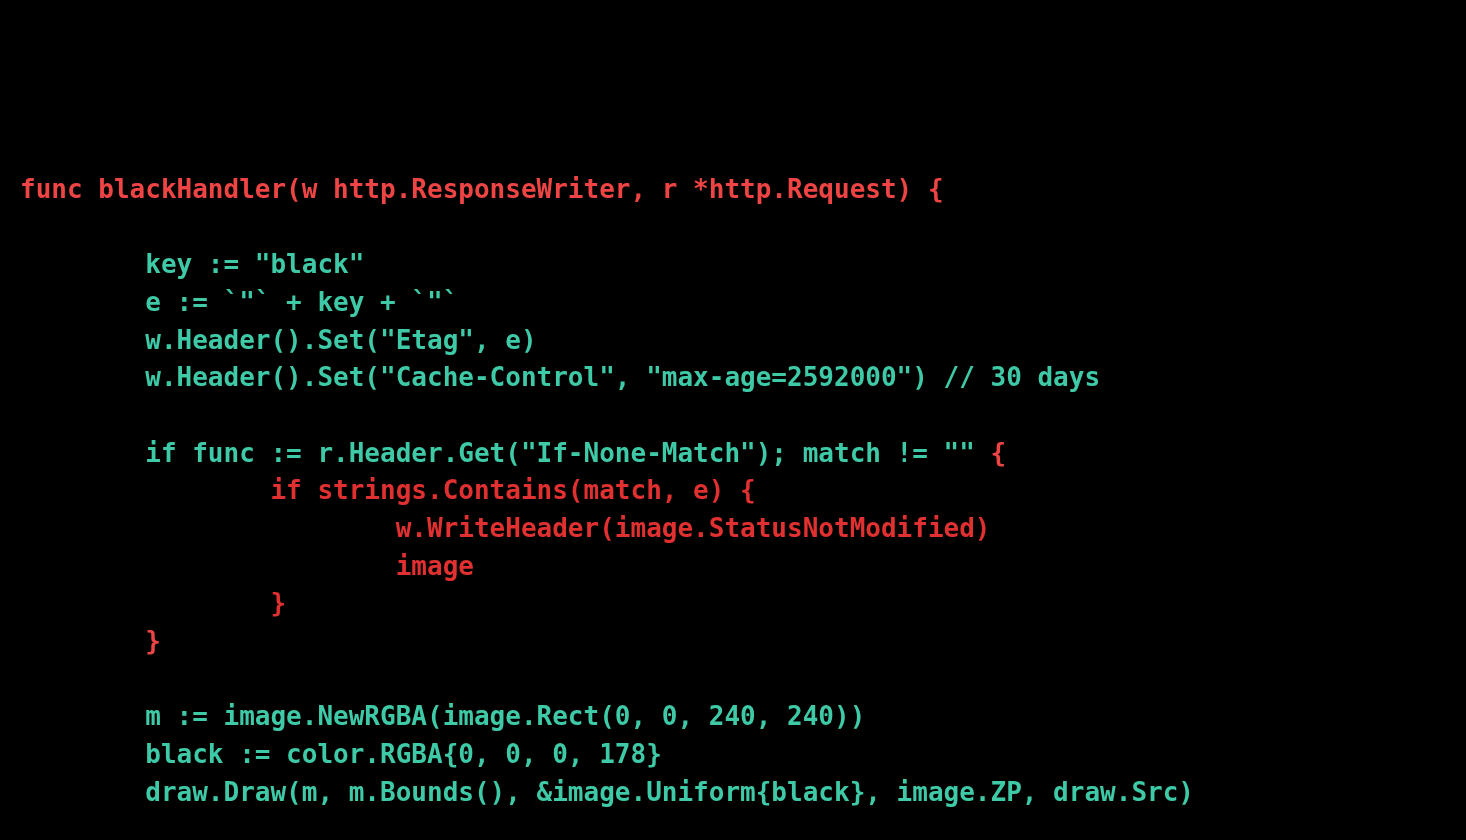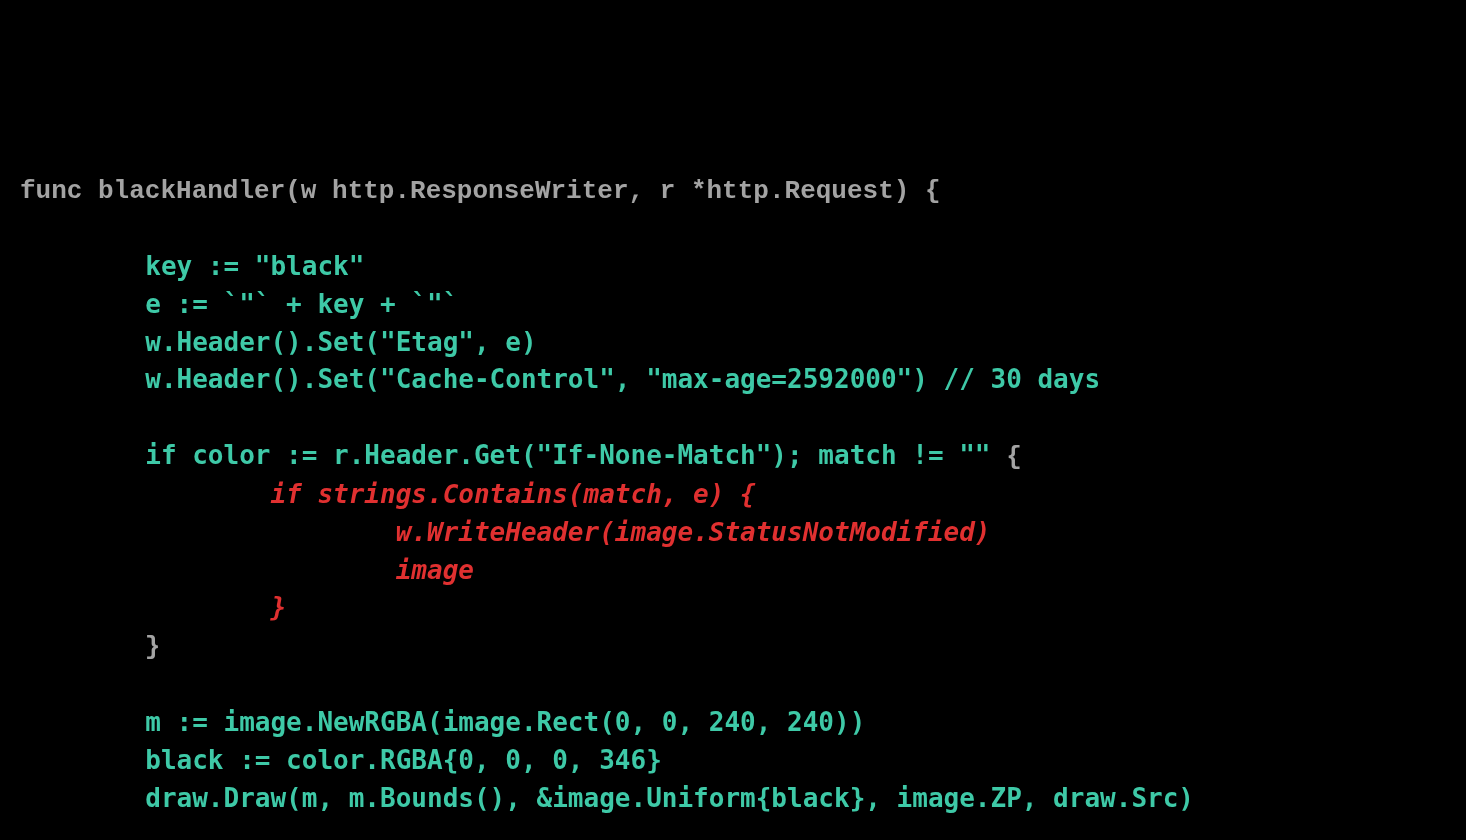--- a/index.html
+++ b/index.html
@@ -10,45 +10,45 @@
     body {
       background-color: #000000;
       font-family: 'Menlo', 'Monaco', 'Consolas', monospace;
       font-size: 26px;
       font-weight: bold;
       line-height: 1.45;
       padding: 20px;
       white-space: pre;
       color: #888;
     }
-    .dim { color: #a3a3a3; font-family: Liberation Mono, monospace; }
+    .dim { color: #ef4444; }
     .teal { color: #3ec9a7; }
-    .red { color: #e03030; font-style: italic; }
+    .red { color: #e03030; }
   </style>
 </head>
 <body>
 
 
 
 <div><span class="dim">func blackHandler(w http.ResponseWriter, r *http.Request) {</span>
 
 <span class="teal">        key := "black"</span>
 <span class="teal">        e := `"` + key + `"`</span>
 <span class="teal">        w.Header().Set("Etag", e)</span>
 <span class="teal">        w.Header().Set("Cache-Control", "max-age=2592000") // 30 days</span>
 
-<span class="teal">        if color := r.Header.Get("If-None-Match"); match != "" </span><span class="dim">{</span>
+<span class="teal">        if func := r.Header.Get("If-None-Match"); match != "" </span><span class="dim">{</span>
 <span class="red">                if strings.Contains(match, e) {</span>
 <span class="red">                        w.WriteHeader(image.StatusNotModified)</span>
 <span class="red">                        image</span>
 <span class="red">                }</span>
 <span class="dim">        }</span>
 
 <span class="teal">        m := image.NewRGBA(image.Rect(0, 0, 240, 240))</span>
-<span class="teal">        black := color.RGBA{0, 0, 0, 346}</span>
+<span class="teal">        black := color.RGBA{0, 0, 0, 178}</span>
 <span class="teal">        draw.Draw(m, m.Bounds(), &amp;image.Uniform{black}, image.ZP, draw.Src)</span>
 
 
 
 </div>
 
 
 
 
 </body></html>

